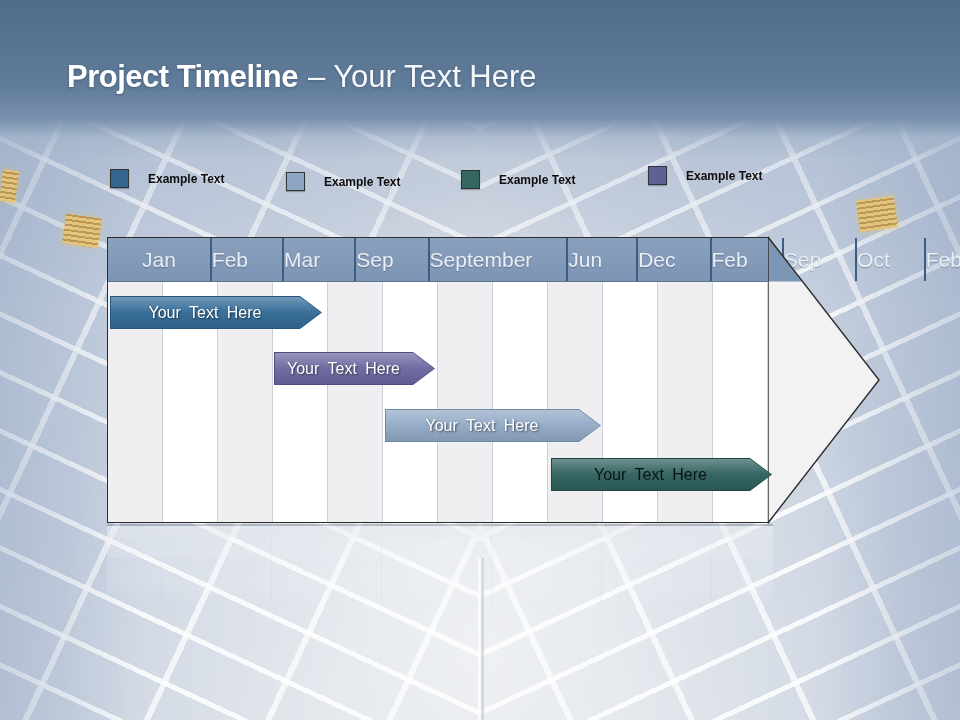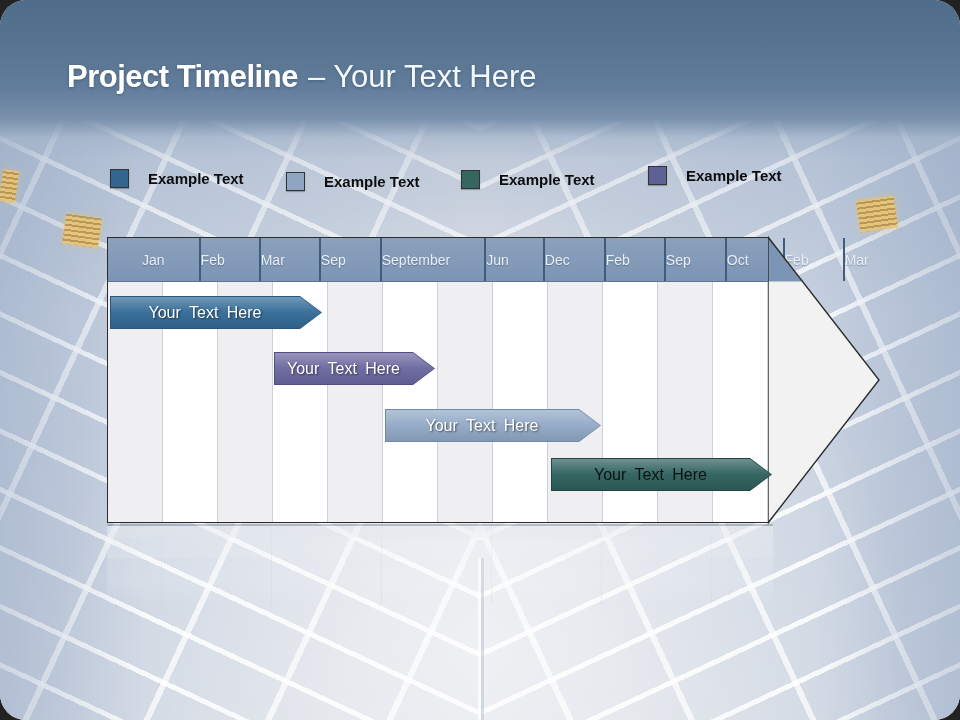--- a/index.html
+++ b/index.html
@@ -1,20 +1,19 @@
 <!DOCTYPE html>
 <html><head>
 <meta charset="utf-8">
 <style>
   html,body{margin:0;padding:0;background:#222;}
   .slide{
     position:relative;width:960px;height:720px;overflow:hidden;
     font-family:"Liberation Sans", sans-serif;
     background:linear-gradient(180deg,#D3DAE4 0%,#DCE1E8 40%,#DEE1E6 100%);
-    border-radius:26px;
   }
   
   .bg-half{position:absolute;top:118px;bottom:0;width:50%;overflow:hidden;}
   .bg-half.left{left:0;}
   .bg-half.right{right:0;transform:scaleX(-1);}
   .bg-half .pane{
     position:absolute;inset:-120px;
     background:
       repeating-linear-gradient(25deg,  rgba(255,255,255,0) 0 48px,  rgba(255,255,255,.85) 48px 53px),
       repeating-linear-gradient(115deg, rgba(255,255,255,0) 0 104px, rgba(255,255,255,.70) 104px 110px),
@@ -42,36 +41,36 @@
                rgba(160,178,200,.45) 138px, rgba(210,220,232,0) 160px);
   }
   
   .title{position:absolute;left:67px;top:58px;color:#FFFFFF;font-size:31px;line-height:1.2;
          text-shadow:0 1px 3px rgba(20,40,60,.35);white-space:nowrap;}
   .title .t-bold{font-weight:bold;letter-spacing:-.5px;}
   .title .t-light{font-weight:400;margin-left:10px;color:#F4F8FC;}
   
   .legend-item{position:absolute;display:flex;align-items:center;gap:19px;}
   .sw{width:17px;height:17px;border:1px solid #333;box-shadow:0 1px 1px rgba(0,0,0,.25);}
-  .lg-label{font-size:15px;font-weight:bold;color:#0d0d0d;white-space:nowrap;}
+  .lg-label{font-size:12px;font-weight:bold;color:#0d0d0d;white-space:nowrap;}
   .li1{left:110px;top:169px;} .li2{left:286px;top:172px;}
   .li3{left:461px;top:170px;} .li4{left:648px;top:166px;}
   
   .timeline{position:absolute;left:107px;top:237px;width:790px;height:290px;}
   .tl-rect{position:absolute;left:0;top:0;width:662px;height:286px;box-sizing:border-box;
            border:1px solid #2b2b2b;border-right:none;background:#FFFFFF;}
   .tl-cols{position:absolute;left:0;right:0;top:44px;bottom:0;
     background:
       repeating-linear-gradient(90deg,
         #EFEFF1 0px,#EFEFF1 54px,#CBD1D9 54px,#CBD1D9 55px,
         #FFFFFF 55px,#FFFFFF 109px,#CBD1D9 109px,#CBD1D9 110px);}
   .tl-header{position:absolute;left:0;right:0;top:0;height:44px;display:flex;box-sizing:border-box;
     background:linear-gradient(180deg,#8AA0BC,#7D95B5);border-bottom:1px solid #5E7492;}
   .tl-header .cell{flex:1 1 0;box-sizing:border-box;display:flex;align-items:center;justify-content:center;
-    color:#E9EFF5;font-size:14px;text-shadow:0 1px 1px rgba(30,50,70,.35);border-left:2px solid #3E5C7E;margin-left:34px;}
+    color:#E9EFF5;font-size:21px;text-shadow:0 1px 1px rgba(30,50,70,.35);border-left:2px solid #3E5C7E;margin-left:34px;}
   .tl-header .cell:first-child{border-left:none;}
   .tip{position:absolute;left:661px;top:-1px;}
   
   .bar{position:absolute;height:33px;
        clip-path:polygon(0 0,calc(100% - 22px) 0,100% 50%,calc(100% - 22px) 100%,0 100%);}
   .bar-fill{position:absolute;left:1px;top:1px;right:1px;bottom:1px;
        clip-path:polygon(0 0,calc(100% - 21px) 0,100% 50%,calc(100% - 21px) 100%,0 100%);}
   .bar-fill::after{content:"";position:absolute;inset:0;
        background:linear-gradient(180deg,rgba(255,255,255,.30),rgba(255,255,255,.04) 48%,rgba(0,0,0,.10));}
   .bar-label{position:absolute;left:0;right:22px;top:0;bottom:0;display:flex;align-items:center;

